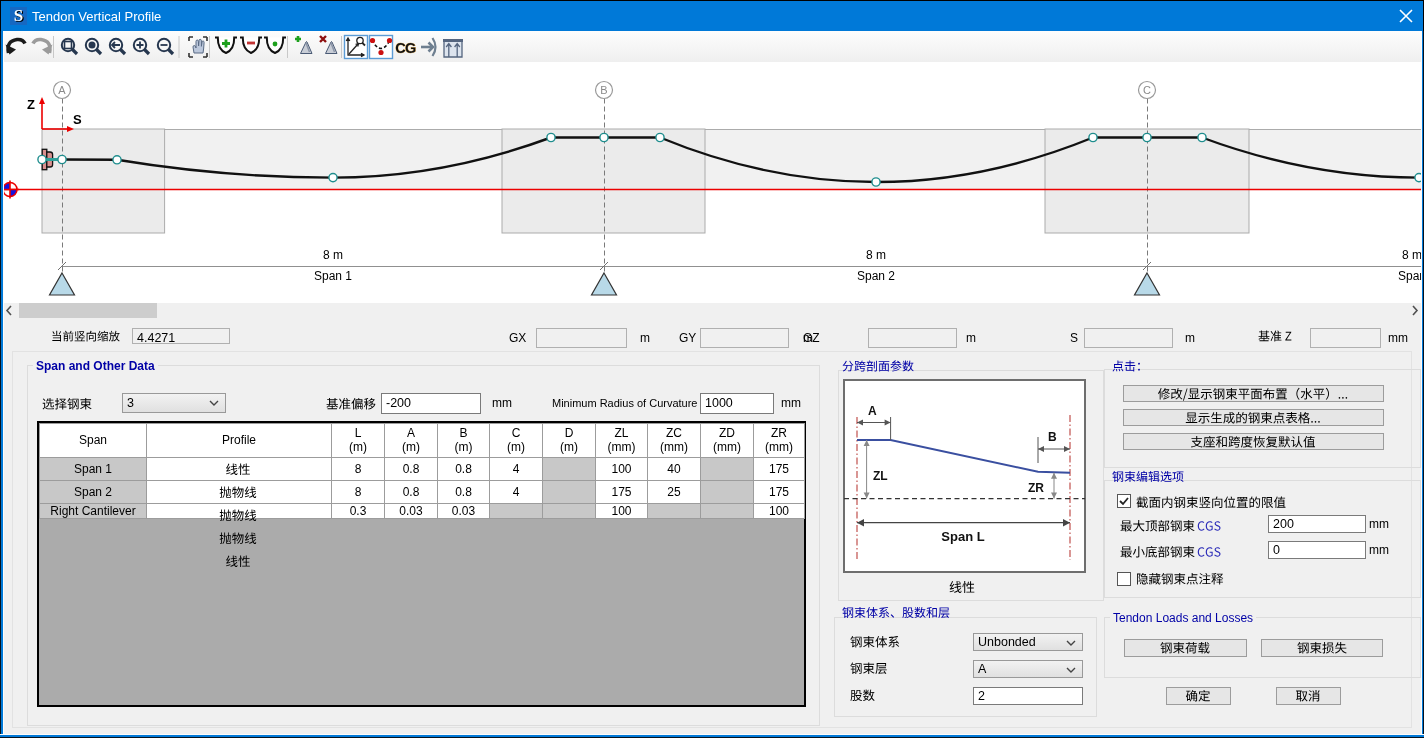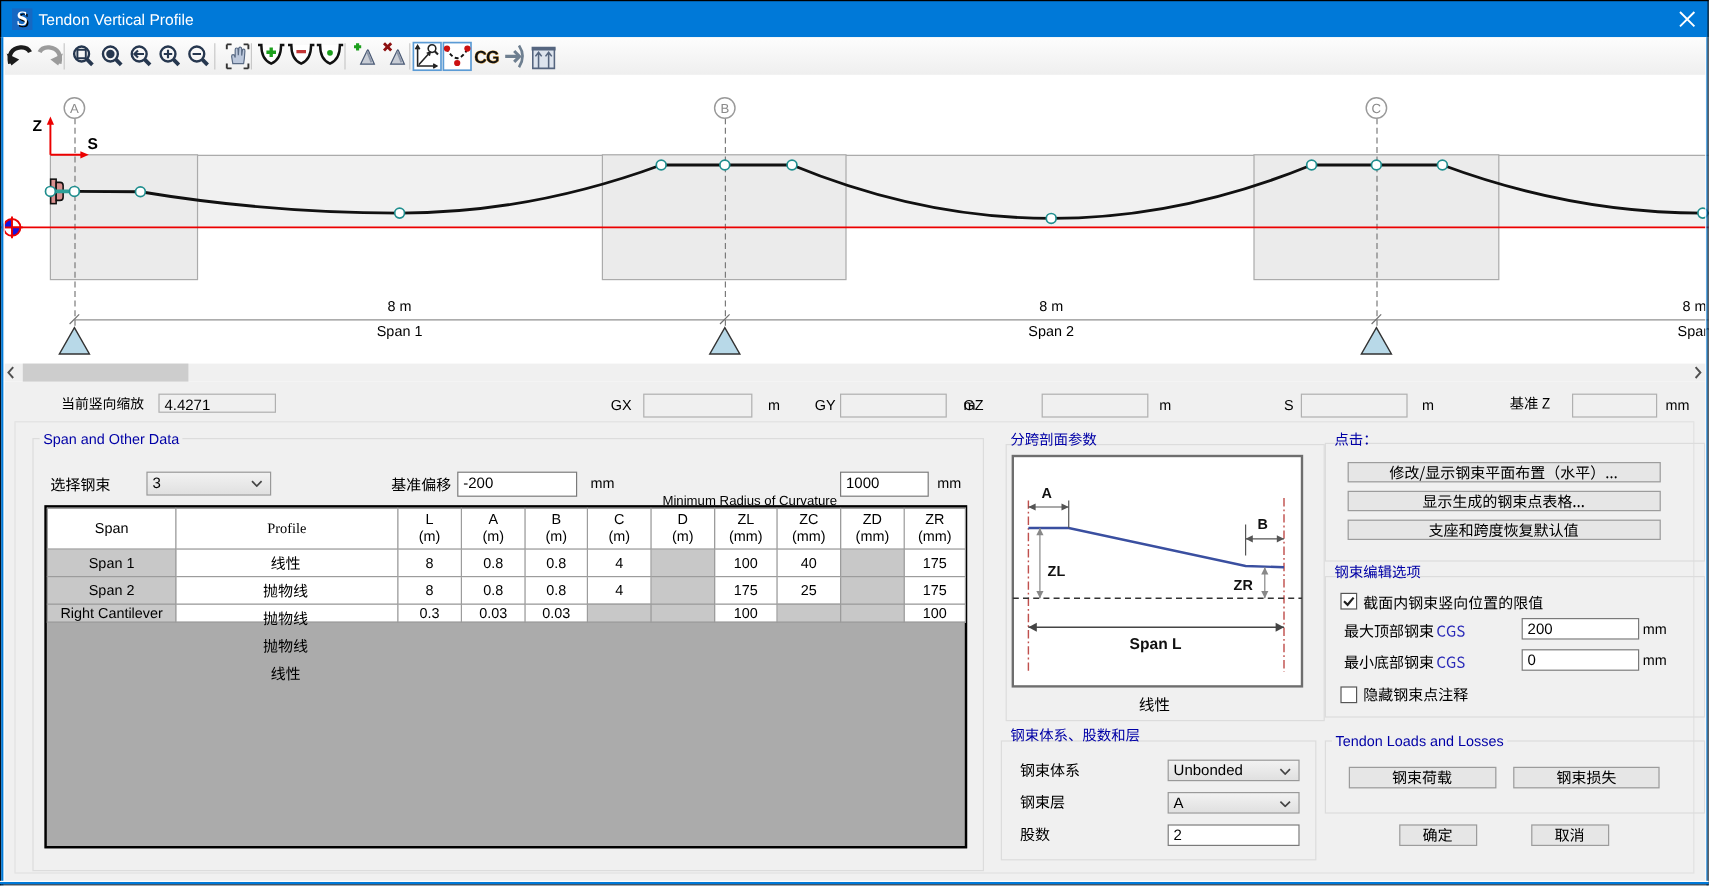--- a/index.html
+++ b/index.html
@@ -207,30 +207,30 @@
 <div class="lbl" style="left:966px;top:328px;line-height:20px;">m</div>
 <div class="lbl" style="left:1070px;top:328px;line-height:20px;">S</div>
 <div class="ing" style="left:1084px;top:328px;width:89px;height:20px;"></div>
 <div class="lbl" style="left:1185px;top:328px;line-height:20px;">m</div>
 <div class="ing" style="left:1310px;top:328px;width:71px;height:20px;"></div>
 <div class="lbl" style="left:1388px;top:328px;line-height:20px;">mm</div>
 
 <div class="abs" style="left:12px;top:351px;width:1400px;height:377px;border:1px solid #E2E2E2;box-sizing:border-box;"></div>
 
 <div class="gbox" style="left:27px;top:365px;width:791px;height:359px;"></div>
-<div class="glbl" style="left:33px;top:359px;">Span and Other Data</div>
+<div class="glbl" style="left:33px;top:359px;font-weight:bold;">Span and Other Data</div>
 
 <div class="combo" style="left:122px;top:393px;width:104px;height:20px;">3
   <svg width="10" height="6" viewBox="0 0 10 6">
       <path d="M1,1 L5,5 L9,1" stroke="#444" stroke-width="1.4" fill="none"></path>
     </svg>
 </div>
 <div class="in" style="left:381px;top:393px;width:100px;height:21px;line-height:19px;">-200</div>
 <div class="lbl" style="left:492px;top:393px;line-height:21px;">mm</div>
-<div class="lbl" style="left:552px;top:408px;line-height:21px;font-size:11px;">Minimum Radius of Curvature</div>
+<div class="lbl" style="left:552px;top:393px;line-height:21px;font-size:11px;">Minimum Radius of Curvature</div>
 <div class="in" style="left:700px;top:393px;width:74px;height:21px;line-height:19px;">1000</div>
 <div class="lbl" style="left:781px;top:393px;line-height:21px;">mm</div>
 
 <div class="abs" id="ttable" style="left:37px;top:421px;width:769px;height:286px;background:#ABABAB;border:2px solid #000;box-sizing:border-box;">
 <table style="border-collapse:collapse;table-layout:fixed;width:765px;font-family:'Liberation Sans';">
       <colgroup>
         <col style="width:107px">
         <col style="width:185px">
         <col style="width:53px">
         <col style="width:53px">
@@ -238,21 +238,21 @@
         <col style="width:53px">
         <col style="width:53px">
         <col style="width:52px">
         <col style="width:53px">
         <col style="width:53px">
         <col style="width:51px">
       </colgroup>
       <tbody>
         <tr style="height:34px;background:#fff;">
           <td style="border:1px solid #9C9C9C;text-align:center;font-size:12px;line-height:13.5px;padding:0;">Span</td>
-          <td style="border:1px solid #9C9C9C;text-align:center;font-size:12px;line-height:13.5px;padding:0;font-family:Liberation Serif, serif;">Profile</td>
+          <td style="border:1px solid #9C9C9C;text-align:center;font-size:12px;line-height:13.5px;padding:0;">Profile</td>
           <td style="border:1px solid #9C9C9C;text-align:center;font-size:12px;line-height:13.5px;padding:0;">L<br>(m)</td>
           <td style="border:1px solid #9C9C9C;text-align:center;font-size:12px;line-height:13.5px;padding:0;">A<br>(m)</td>
           <td style="border:1px solid #9C9C9C;text-align:center;font-size:12px;line-height:13.5px;padding:0;">B<br>(m)</td>
           <td style="border:1px solid #9C9C9C;text-align:center;font-size:12px;line-height:13.5px;padding:0;">C<br>(m)</td>
           <td style="border:1px solid #9C9C9C;text-align:center;font-size:12px;line-height:13.5px;padding:0;">D<br>(m)</td>
           <td style="border:1px solid #9C9C9C;text-align:center;font-size:12px;line-height:13.5px;padding:0;">ZL<br>(mm)</td>
           <td style="border:1px solid #9C9C9C;text-align:center;font-size:12px;line-height:13.5px;padding:0;">ZC<br>(mm)</td>
           <td style="border:1px solid #9C9C9C;text-align:center;font-size:12px;line-height:13.5px;padding:0;">ZD<br>(mm)</td>
           <td style="border:1px solid #9C9C9C;text-align:center;font-size:12px;line-height:13.5px;padding:0;">ZR<br>(mm)</td>
         </tr>

